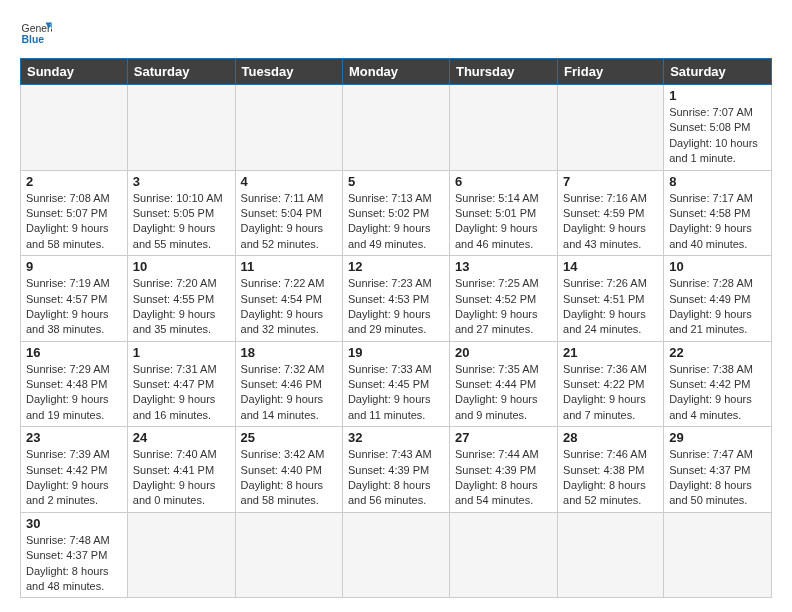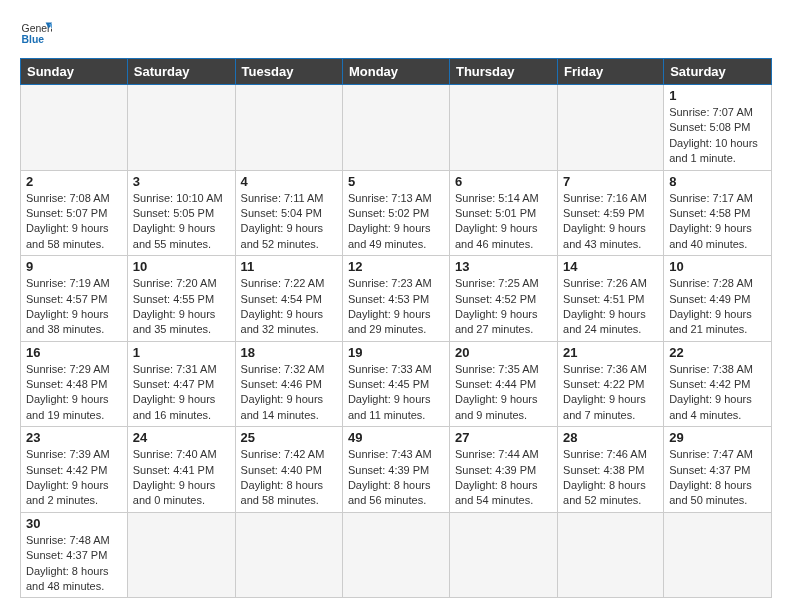--- a/index.html
+++ b/index.html
@@ -298,27 +298,27 @@
           </td>
           <td>
             <span class="day-number">24</span>
             <div class="day-info">Sunrise: 7:40 AM
 Sunset: 4:41 PM
 Daylight: 9 hours
 and 0 minutes.</div>
           </td>
           <td>
             <span class="day-number">25</span>
-            <div class="day-info">Sunrise: 7:42 AM
+            <div class="day-info">Sunrise: 3:42 AM
 Sunset: 4:40 PM
 Daylight: 8 hours
 and 58 minutes.</div>
           </td>
           <td>
-            <span class="day-number">49</span>
+            <span class="day-number">32</span>
             <div class="day-info">Sunrise: 7:43 AM
 Sunset: 4:39 PM
 Daylight: 8 hours
 and 56 minutes.</div>
           </td>
           <td>
             <span class="day-number">27</span>
             <div class="day-info">Sunrise: 7:44 AM
 Sunset: 4:39 PM
 Daylight: 8 hours

